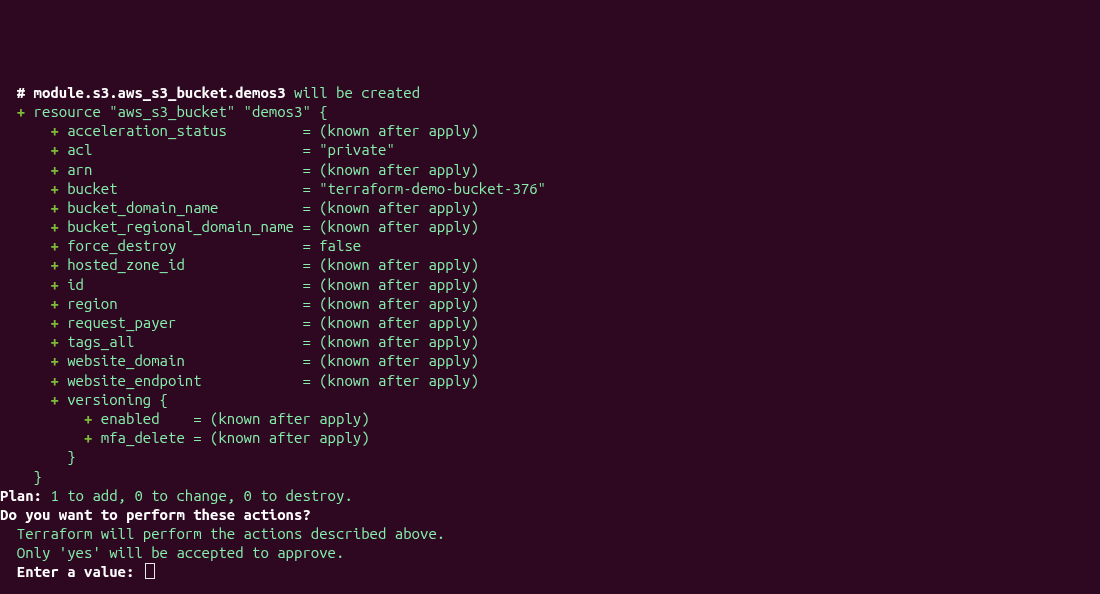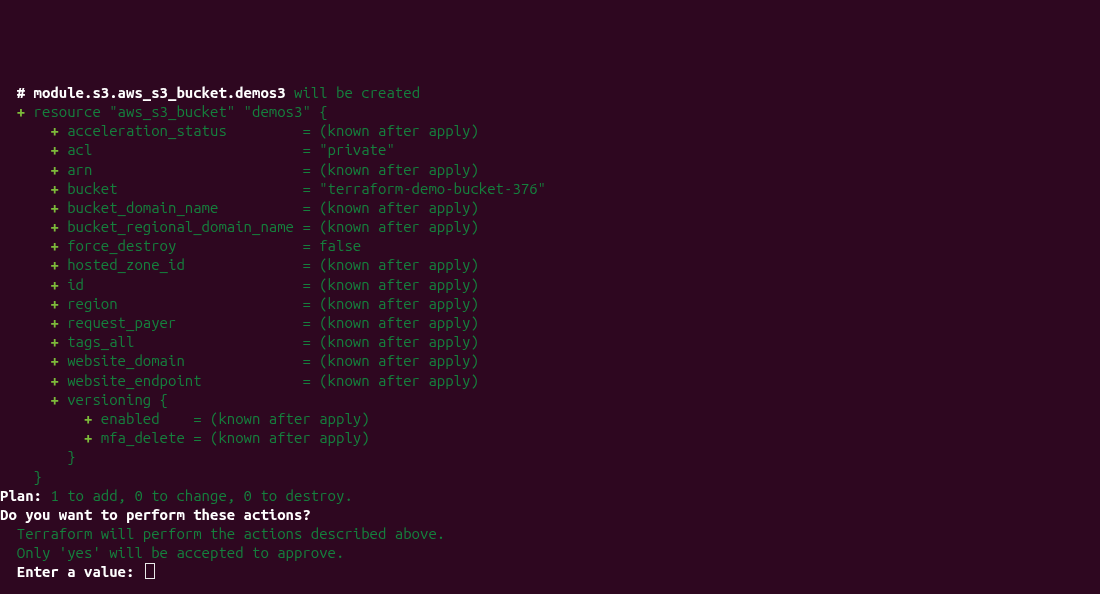--- a/index.html
+++ b/index.html
@@ -11,21 +11,21 @@
     font-size: 15px;
     line-height: 1.28;
     width: 1100px;
     height: 594px;
     box-sizing: border-box;
     overflow: hidden;
     white-space: pre;
   }
   .line { display:block; }
   .plus { color:#7dbb3a; font-weight:bold; }
-  .name { color:#15803d; }
+  .name { color:#86efac; }
   .bold { font-weight:bold; color:#ffffff; }
   .cursor {
     display:inline-block;
     width:8px; height:14px;
     border:1px solid #e8e8e8;
     vertical-align:-2px;
     margin-left:2px;
   }
 </style>
 </head>

